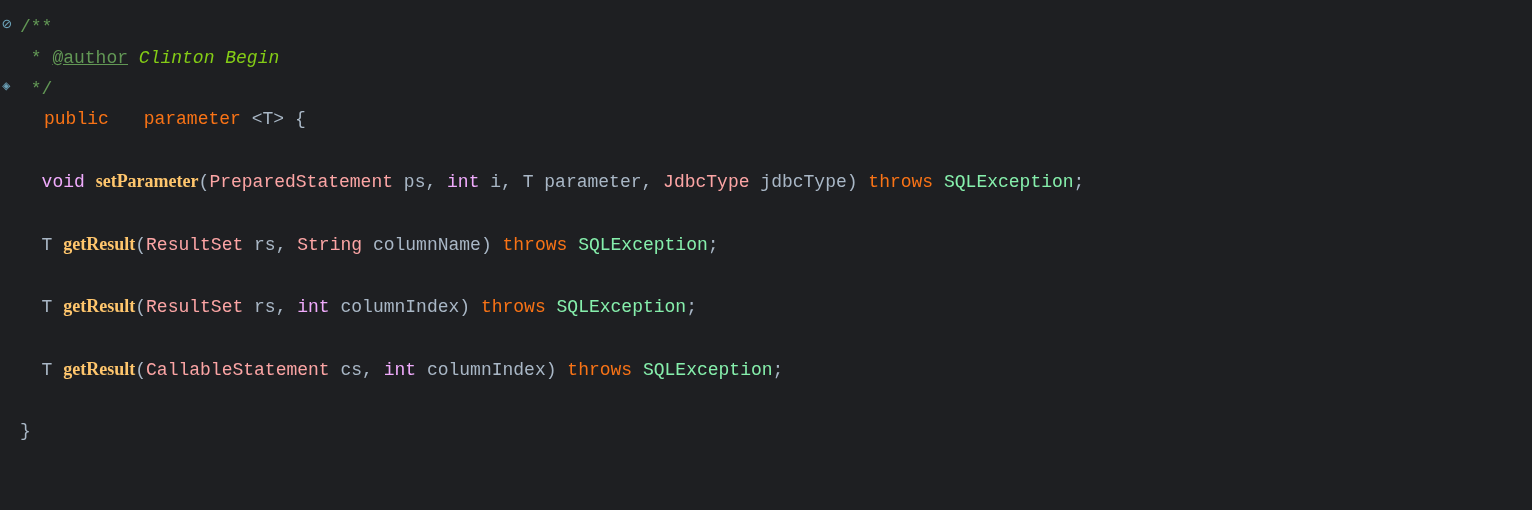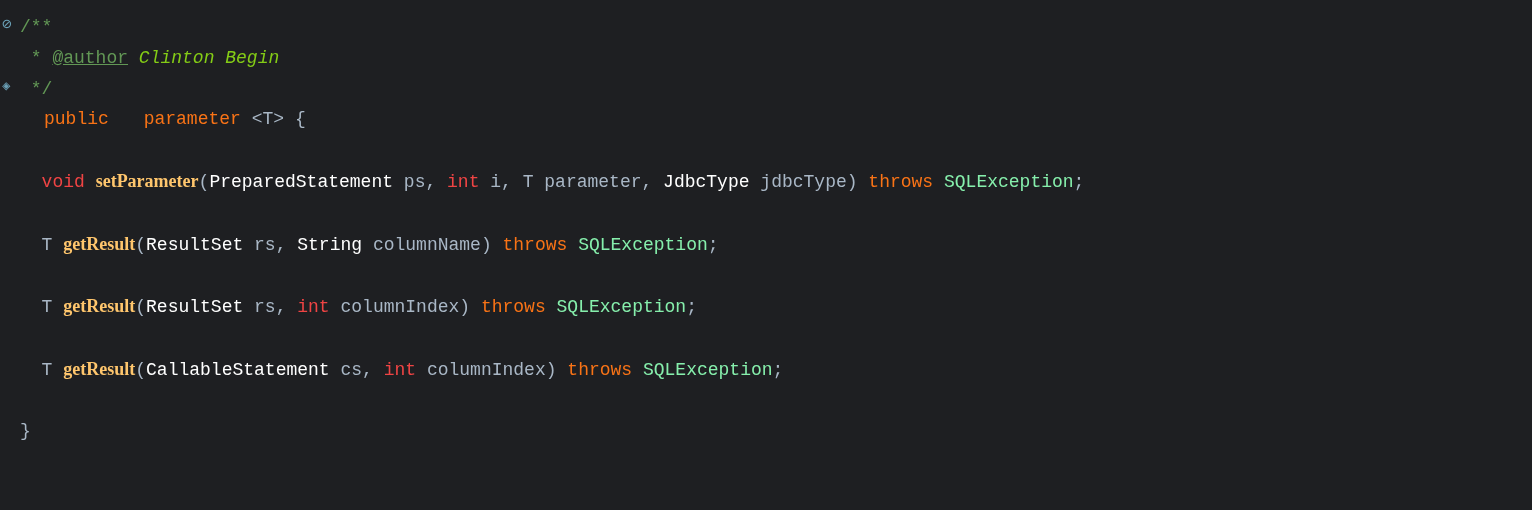--- a/index.html
+++ b/index.html
@@ -40,24 +40,24 @@
       position: absolute;
       left: 2px;
     }
 
     
     .c-comment { color: #629755; }
     .c-author-tag { color: #629755; text-decoration: underline; }
     .c-author-name { color: #84cc16; font-style: italic; }
     .c-keyword { color: #f97316; margin-left: 24px; }
     .c-method { color: #ffc66d; font-weight: bold; font-family: Liberation Serif, serif; }
-    .c-class { color: #ffffff; }
+    .c-class { color: #fca5a5; }
     .c-interface { color: #a9b7c6; }
     .c-generic { color: #a9b7c6; }
-    .c-primitive { color: #ef4444; }
+    .c-primitive { color: #f0abfc; }
     .c-throws { color: #f97316; }
     .c-exception { color: #86efac; }
     .c-plain { color: #a9b7c6; }
     .c-T { color: #a9b7c6; }
   </style>
 </head>
 <body>
 
 <div class="code-container">
 

